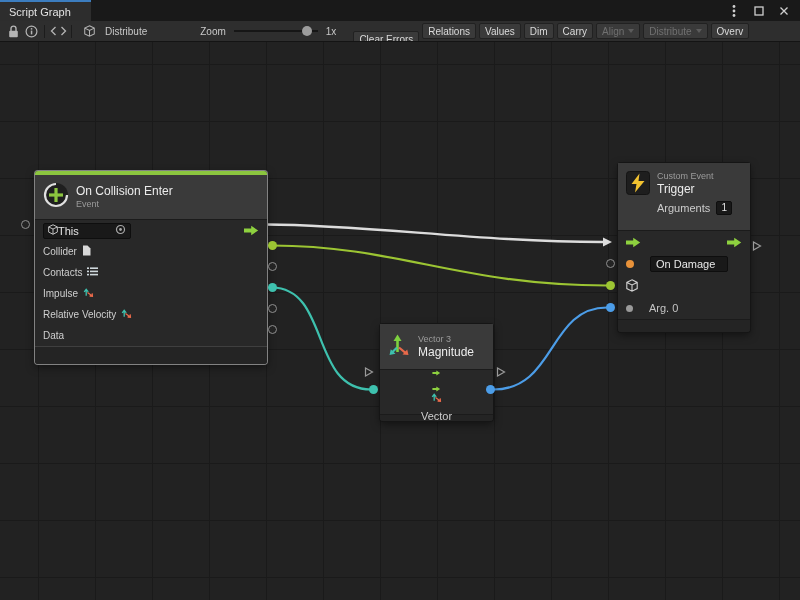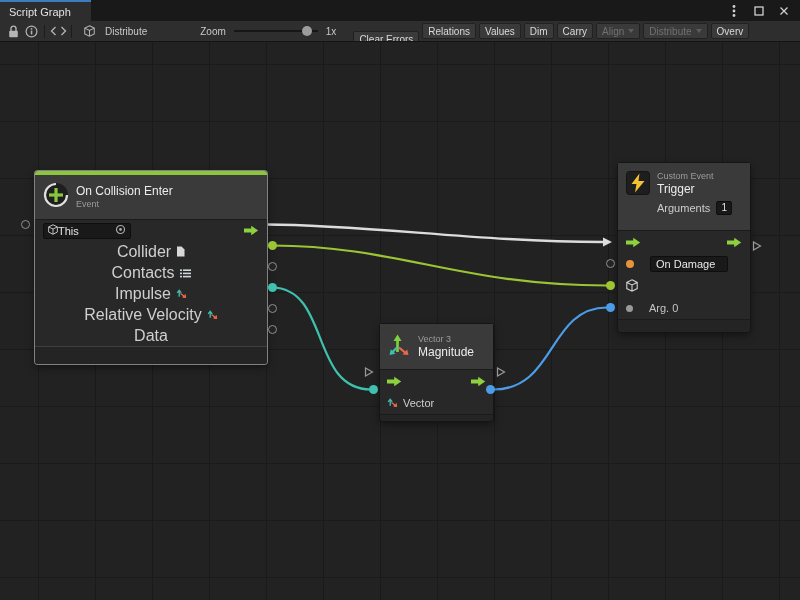--- a/index.html
+++ b/index.html
@@ -65,29 +65,29 @@
   .nh-title{font-size:12px;color:#ececec;}
   .nh-sub{font-size:9px;color:#9b9b9b;}
   .row{display:flex;align-items:center;padding:0 8px;}
   .spacer{flex:1;}
   .node-footer{border-top:1px solid #1b1b1b;background:#242424;border-radius:0 0 3px 3px;}
 
   
   #node-oce{left:35px;top:129px;width:232px;height:193px;}
   #node-oce .node-header{height:45px;}
   #node-oce .row{height:21px;}
-  #node-oce .row-out{justify-content:center;gap:5px;font-size:16px;color:#cfcfcf;}
+  #node-oce .row-out{justify-content:flex-start;gap:5px;font-size:10px;color:#cfcfcf;}
   #node-oce .node-footer{height:18px;border-top:1px solid #3f3f3f;}
   .this-dropdown{width:88px;height:16px;background:#191919;border:1px solid #0e0e0e;border-radius:2px;
     display:flex;align-items:center;padding:0 4px;font-size:11px;color:#e3e3e3;}
 
   
   #node-vec{left:380px;top:282px;width:113px;height:97px;}
   #node-vec .node-header{height:46px;padding:0 7px;}
-  #node-vec .row{height:22px;padding:0 7px;font-size:11px;color:#cfcfcf;gap:5px;}
+  #node-vec .row{height:22px;padding:0 7px;font-size:11px;color:#cfcfcf;gap:5px;flex-direction:column;}
   #node-vec .node-footer{height:7px;}
 
   
   #node-ce{left:618px;top:121px;width:132px;height:169px;}
   #node-ce .node-header{height:68px;align-items:flex-start;padding:8px 8px 0 8px;}
   #node-ce .row{height:22px;font-size:11px;color:#c4c4c4;gap:16px;}
   #node-ce .node-footer{height:13px;}
   .args-row{display:flex;align-items:center;gap:6px;margin-top:5px;font-size:11px;color:#cccccc;}
   .args-box{width:16px;height:14px;background:#191919;border:1px solid #0e0e0e;border-radius:2px;
     font-size:10px;color:#e3e3e3;display:flex;align-items:center;justify-content:center;}

